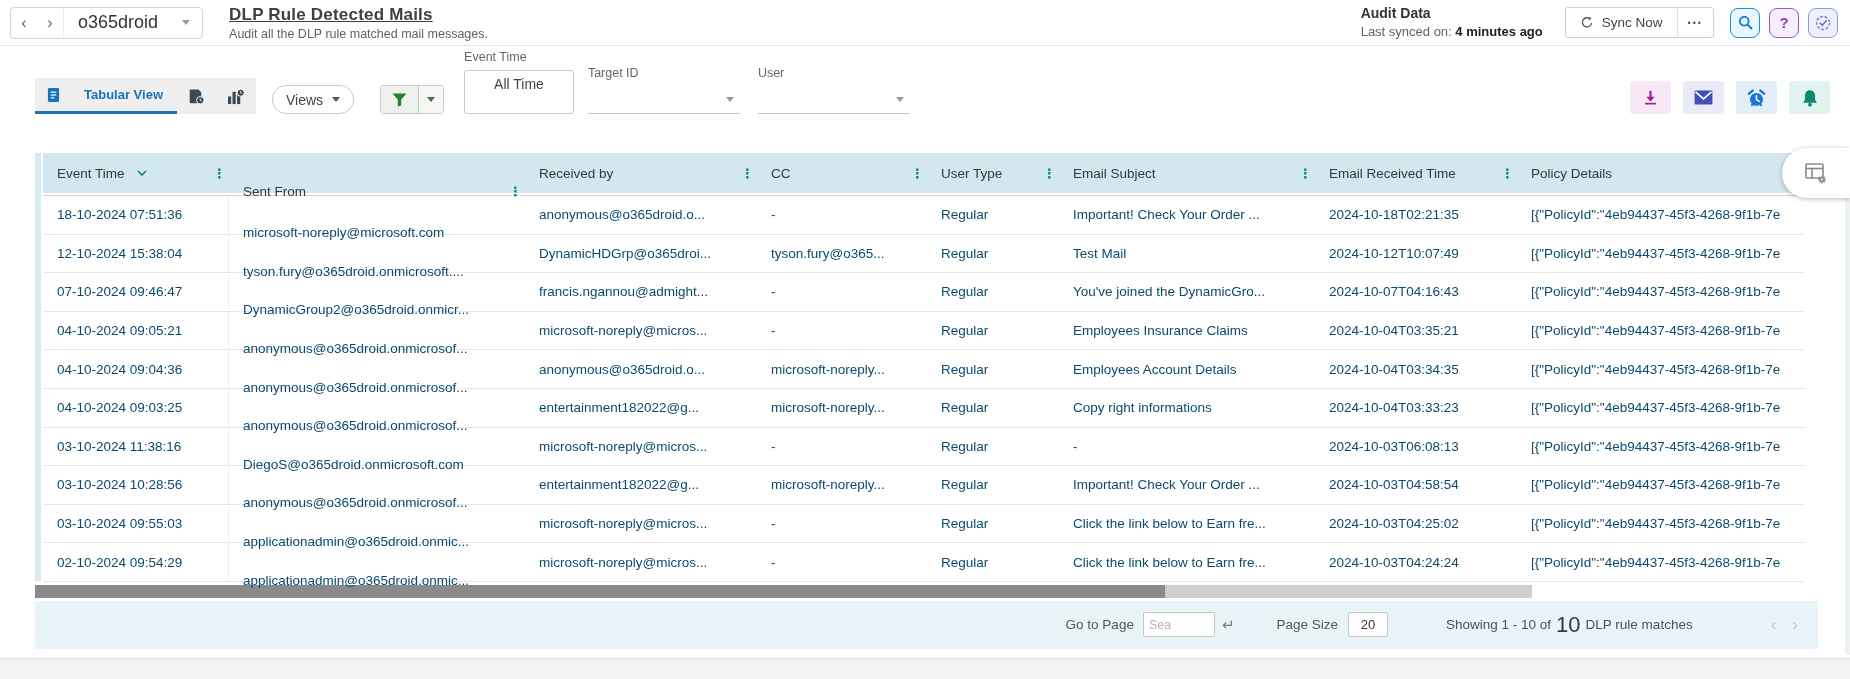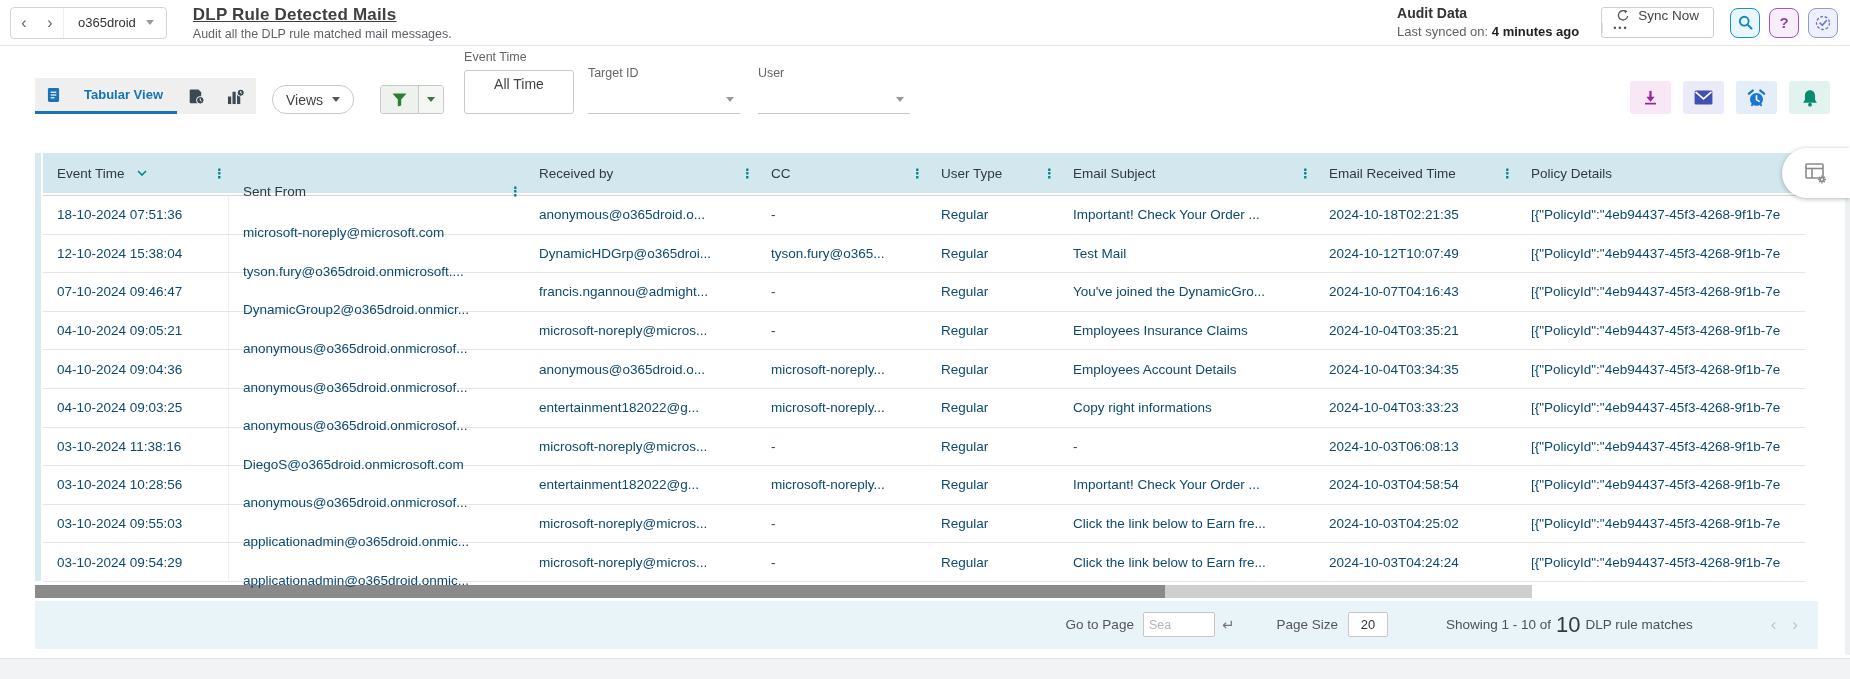--- a/index.html
+++ b/index.html
@@ -5,31 +5,31 @@
   * { box-sizing: border-box; margin: 0; padding: 0; }
   html,body { width:1850px; height:679px; overflow:hidden; background:#fff;
     font-family:"Liberation Sans","DejaVu Sans",sans-serif; color:#3f3f3f; }
 
   
   .topbar { height:46px; display:flex; align-items:center; padding:0 12px 0 10px;
     border-bottom:1px solid #e6e6e6; background:#fff; }
   .nav-group { display:flex; align-items:center; height:32px; border:1px solid #d4d4d4;
     border-radius:4px; background:#fff; }
   .nav-arrow { width:26px; text-align:center; font-size:16px; color:#666; cursor:pointer; line-height:30px; }
-  .tenant { display:flex; align-items:center; gap:10px; padding:0 12px 0 14px; font-size:13px; color:#333;
+  .tenant { display:flex; align-items:center; gap:24px; padding:0 12px 0 14px; font-size:18px; color:#333;
     border-left:1px solid #eee; height:100%; }
   .title-block { margin-left:26px; }
   .page-title { font-size:17px; font-weight:700; color:#404040; letter-spacing:.2px;text-decoration:underline; }
   .page-subtitle { font-size:12.5px; color:#5f6368; margin-top:2px; }
   .audit-block { margin-left:auto; line-height:1.35; }
   .audit-title { font-size:14px; font-weight:700; color:#333; }
   .audit-sync { font-size:13px; color:#5f6368; }
   .audit-sync b { color:#222; }
   .sync-group { display:flex; align-items:stretch; height:31px; border:1px solid #cfcfcf;
-    border-radius:3px; margin-left:22px; background:#fff;flex-direction:column; }
+    border-radius:3px; margin-left:22px; background:#fff; }
   .sync-btn { display:flex; align-items:center; gap:8px; padding:0 14px; font-size:13.5px; color:#444; cursor:pointer; }
   .more-btn { display:flex; align-items:center; padding:0 10px; border-left:1px solid #e0e0e0;
     font-size:9px; letter-spacing:2px; color:#555; cursor:pointer; }
   .round-icons { display:flex; gap:9px; margin-left:16px; }
   .ribtn { width:30px; height:30px; border-radius:8px; display:flex; align-items:center; justify-content:center;
     cursor:pointer; border:1.5px solid; }
   .ribtn.search { border-color:#1791d0; background:#e9f6fd; }
   .ribtn.help   { border-color:#a254c4; background:#f6eefb; color:#8e3fb0; font-weight:700; font-size:15px; }
   .ribtn.health { border-color:#8d97dd; background:#eef0fb; }
 
@@ -381,21 +381,21 @@
         <div class="cell c0">03-10-2024 09:55:03</div>
         <div class="cell c1">applicationadmin@o365droid.onmic...</div>
         <div class="cell c2">microsoft-noreply@micros...</div>
         <div class="cell c3">-</div>
         <div class="cell c4">Regular</div>
         <div class="cell c5">Click the link below to Earn fre...</div>
         <div class="cell c6">2024-10-03T04:25:02</div>
         <div class="cell c7">[{"PolicyId":"4eb94437-45f3-4268-9f1b-7e</div>
       </div>
       <div class="trow">
-        <div class="cell c0">03-10-2024 09:54:29</div>
+        <div class="cell c0">02-10-2024 09:54:29</div>
         <div class="cell c1">applicationadmin@o365droid.onmic...</div>
         <div class="cell c2">microsoft-noreply@micros...</div>
         <div class="cell c3">-</div>
         <div class="cell c4">Regular</div>
         <div class="cell c5">Click the link below to Earn fre...</div>
         <div class="cell c6">2024-10-03T04:24:24</div>
         <div class="cell c7">[{"PolicyId":"4eb94437-45f3-4268-9f1b-7e</div>
       </div>
     </div>
 

